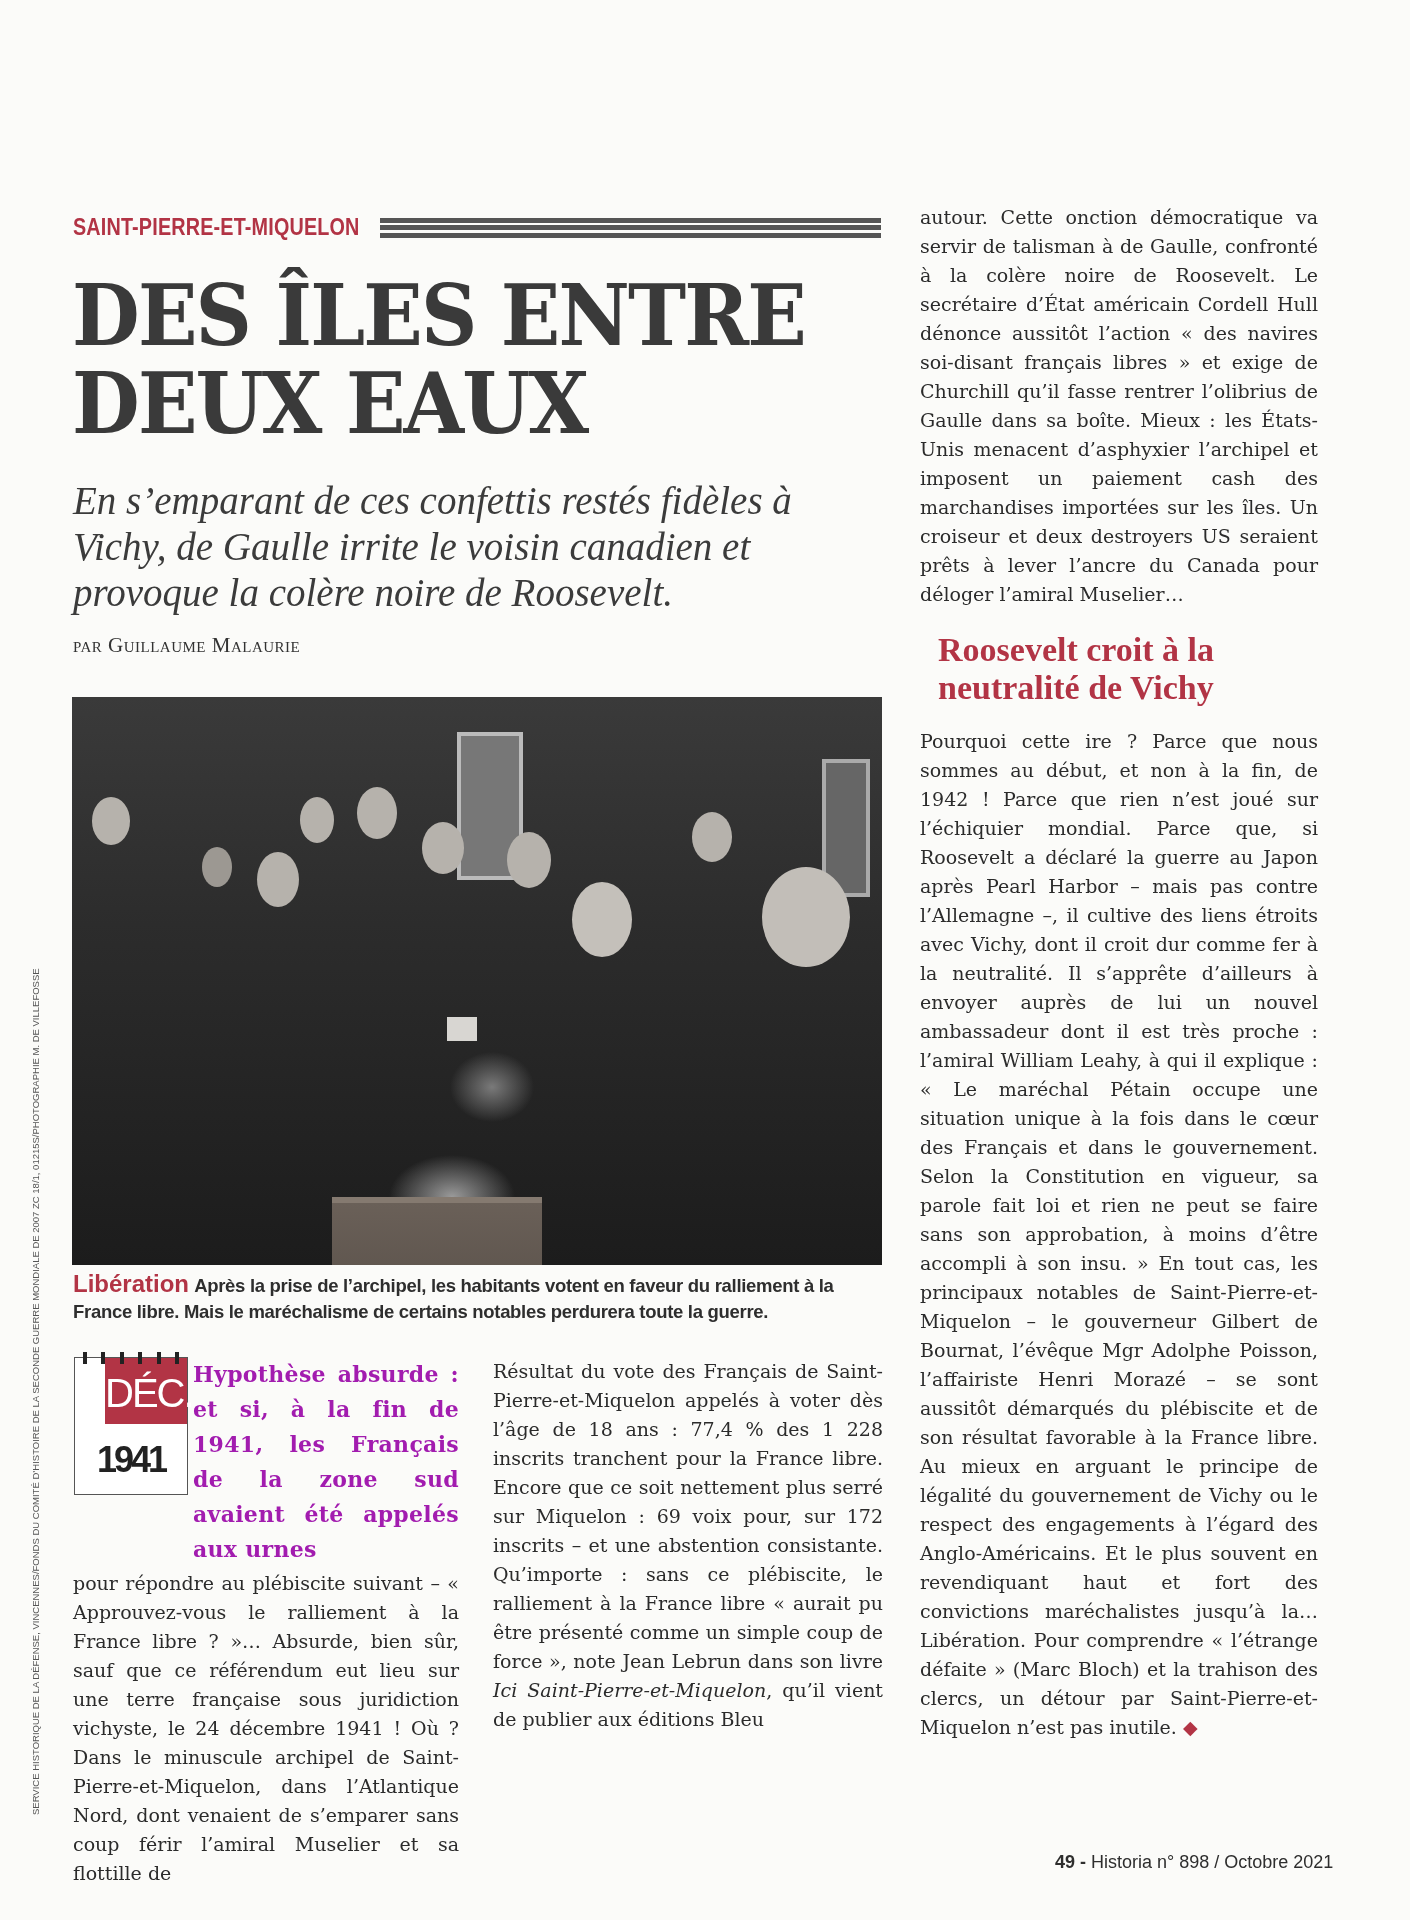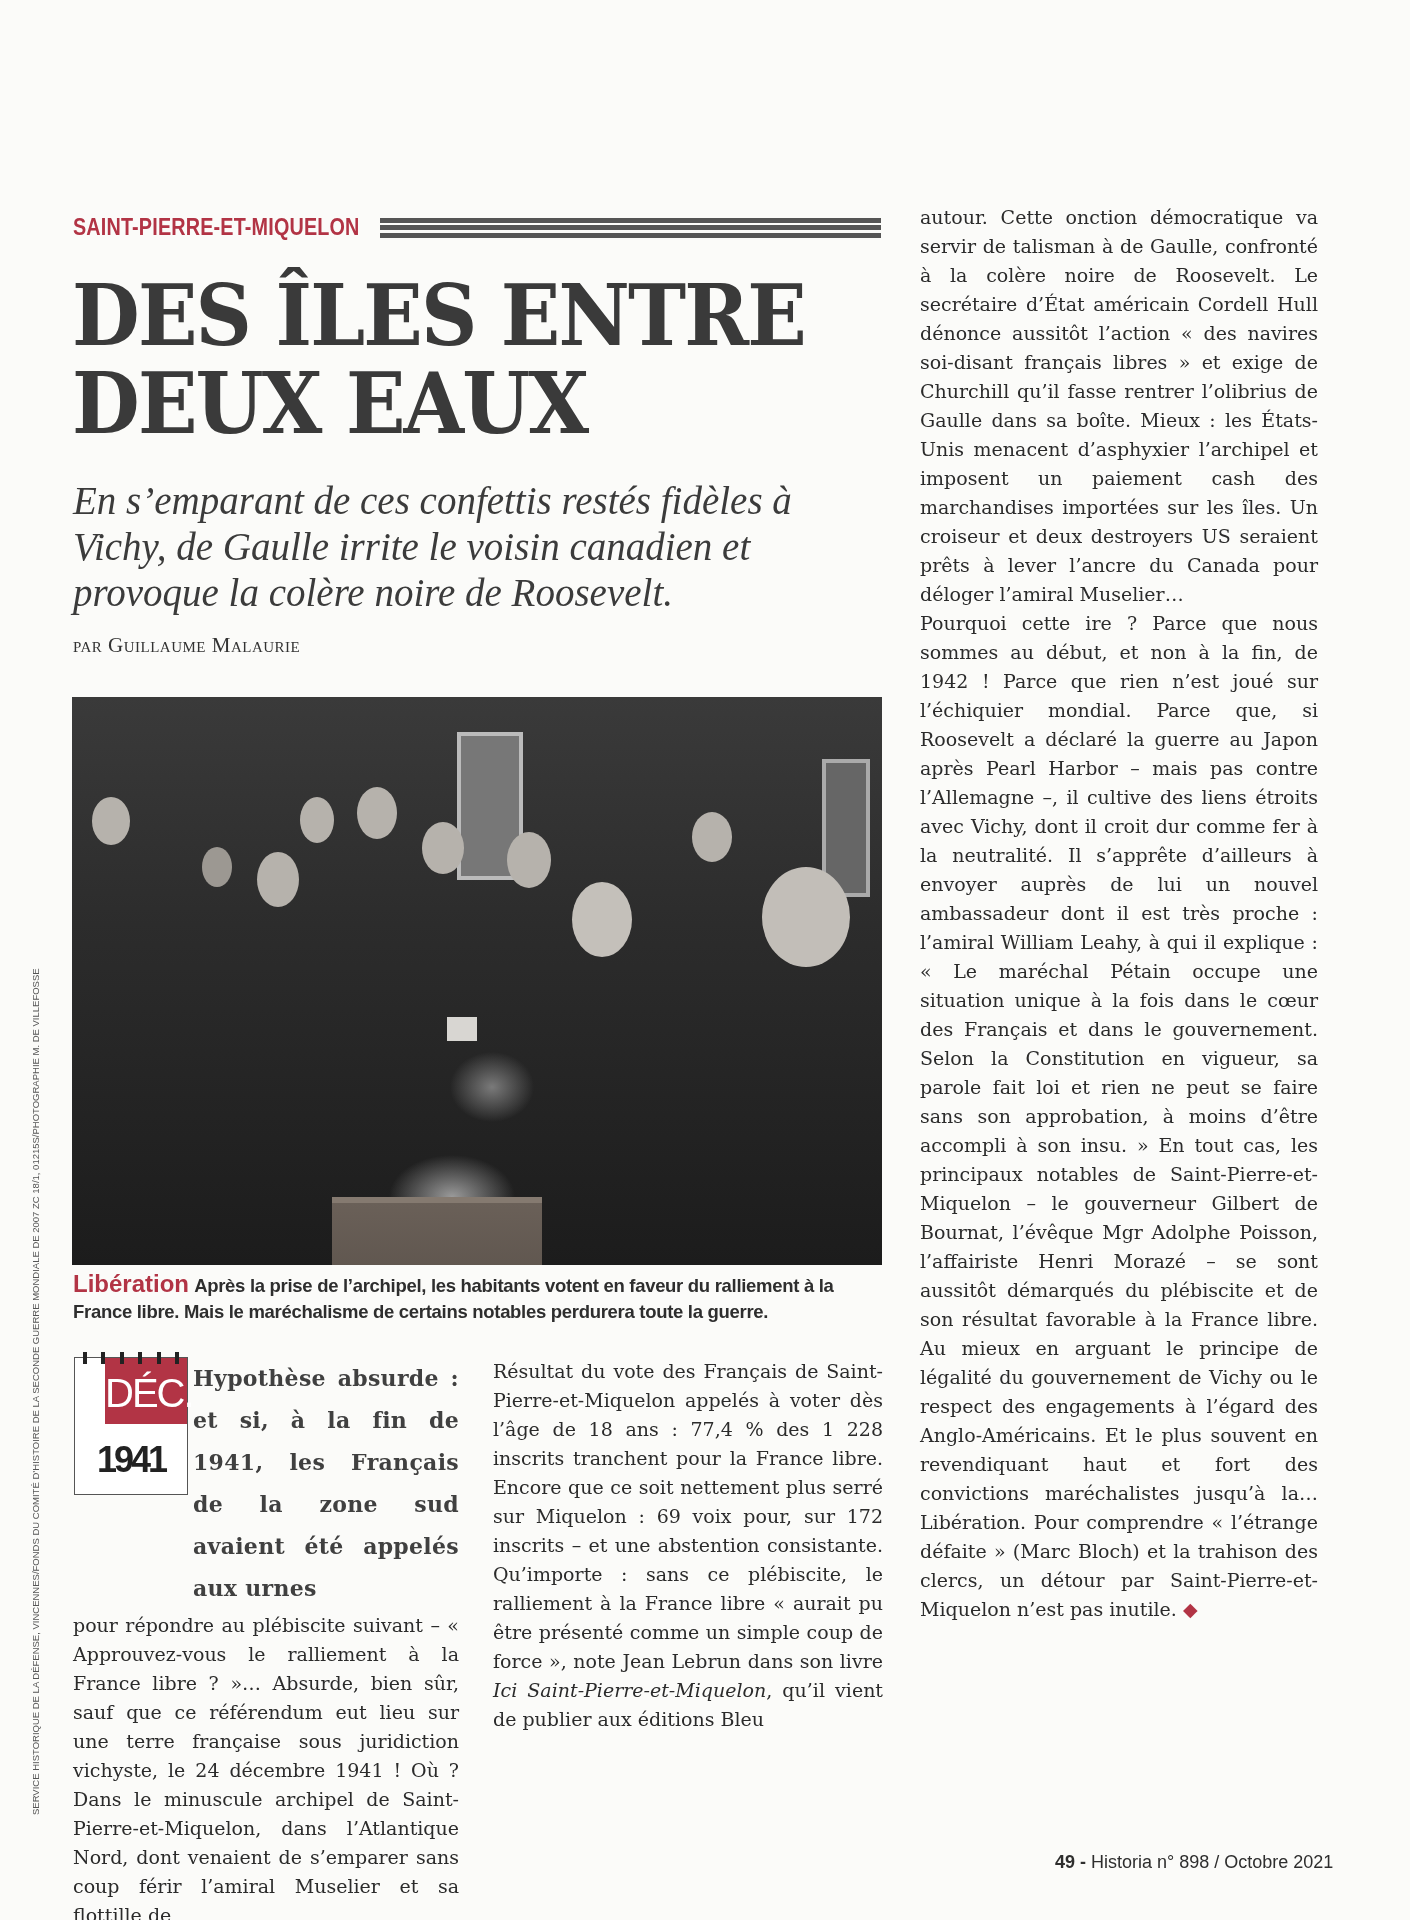--- a/index.html
+++ b/index.html
@@ -93,21 +93,21 @@
   }
   .col {
     position: absolute;
     font-family: "DejaVu Serif", serif; font-size: 19px; line-height: 29px;
     color: #2b2b2b; text-align: justify;
   }
   .col p { margin: 0; }
   .col1 { left: 73px; top: 1357px; width: 386px; }
   .col1 .intro-lead {
     display: block; margin-left: 120px;
-    color: #404040; font-weight: bold; font-size: 22px; line-height: 42px;
+    color: #a21caf; font-weight: bold; font-size: 22px; line-height: 35px;
     text-align: justify; letter-spacing: 0.3px;
   }
   .col1 .after { margin-top: 2px; }
   .col2 { left: 493px; top: 1357px; width: 390px; }
   .col3 { left: 920px; top: 203px; width: 398px; }
   .subhead {
     margin: 22px 0 20px 18px;
     color: #b23445; font-weight: bold; font-family: "Liberation Serif", serif;
     font-size: 34px; line-height: 38px; text-align: left;
   }
@@ -186,20 +186,21 @@
 </div>
 
 <div class="col col2">
   <p>
     <span>Résultat du vote des Français de Saint-Pierre-et-Miquelon appelés à voter dès l’âge de 18 ans : 77,4 % des 1 228 inscrits tranchent pour la France libre. Encore que ce soit nettement plus serré sur Miquelon : 69 voix pour, sur 172 inscrits – et une abstention consistante. Qu’importe : sans ce plébiscite, le ralliement à la France libre « aurait pu être présenté comme un simple coup de force », note Jean Lebrun dans son livre </span><i class="it">Ici Saint-Pierre-et-Miquelon</i><span>, qu’il vient de publier aux éditions Bleu</span>
   </p>
 </div>
 
 <div class="col col3">
   <p>autour. Cette onction démocratique va servir de talisman à de Gaulle, confronté à la colère noire de Roosevelt. Le secrétaire d’État américain Cordell Hull dénonce aussitôt l’action « des navires soi-disant français libres » et exige de Churchill qu’il fasse rentrer l’olibrius de Gaulle dans sa boîte. Mieux : les États-Unis menacent d’asphyxier l’archipel et imposent un paiement cash des marchandises importées sur les îles. Un croiseur et deux destroyers US seraient prêts à lever l’ancre du Canada pour déloger l’amiral Muselier…</p>
+  <h2 class="subhead">Roosevelt croit à la neutralité de Vichy</h2>
   <p>
     <span>Pourquoi cette ire ? Parce que nous sommes au début, et non à la fin, de 1942 ! Parce que rien n’est joué sur l’échiquier mondial. Parce que, si Roosevelt a déclaré la guerre au Japon après Pearl Harbor – mais pas contre l’Allemagne –, il cultive des liens étroits avec Vichy, dont il croit dur comme fer à la neutralité. Il s’apprête d’ailleurs à envoyer auprès de lui un nouvel ambassadeur dont il est très proche : l’amiral William Leahy, à qui il explique : « Le maréchal Pétain occupe une situation unique à la fois dans le cœur des Français et dans le gouvernement. Selon la Constitution en vigueur, sa parole fait loi et rien ne peut se faire sans son approbation, à moins d’être accompli à son insu. » En tout cas, les principaux notables de Saint-Pierre-et-Miquelon – le gouverneur Gilbert de Bournat, l’évêque Mgr Adolphe Poisson, l’affairiste Henri Morazé – se sont aussitôt démarqués du plébiscite et de son résultat favorable à la France libre. Au mieux en arguant le principe de légalité du gouvernement de Vichy ou le respect des engagements à l’égard des Anglo-Américains. Et le plus souvent en revendiquant haut et fort des convictions maréchalistes jusqu’à la… Libération. Pour comprendre « l’étrange défaite » (Marc Bloch) et la trahison des clercs, un détour par Saint-Pierre-et-Miquelon n’est pas inutile.</span>
     <span class="end-mark">◆</span>
   </p>
 </div>
 
 <div class="folio">
   <b>49</b><b> - </b><span>Historia n° 898 / Octobre 2021</span>
 </div>
 

